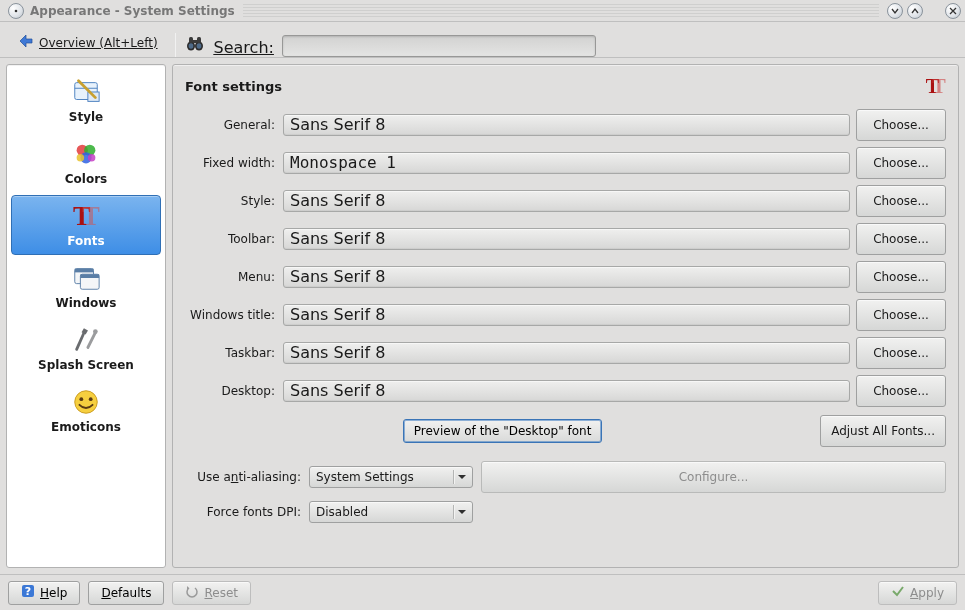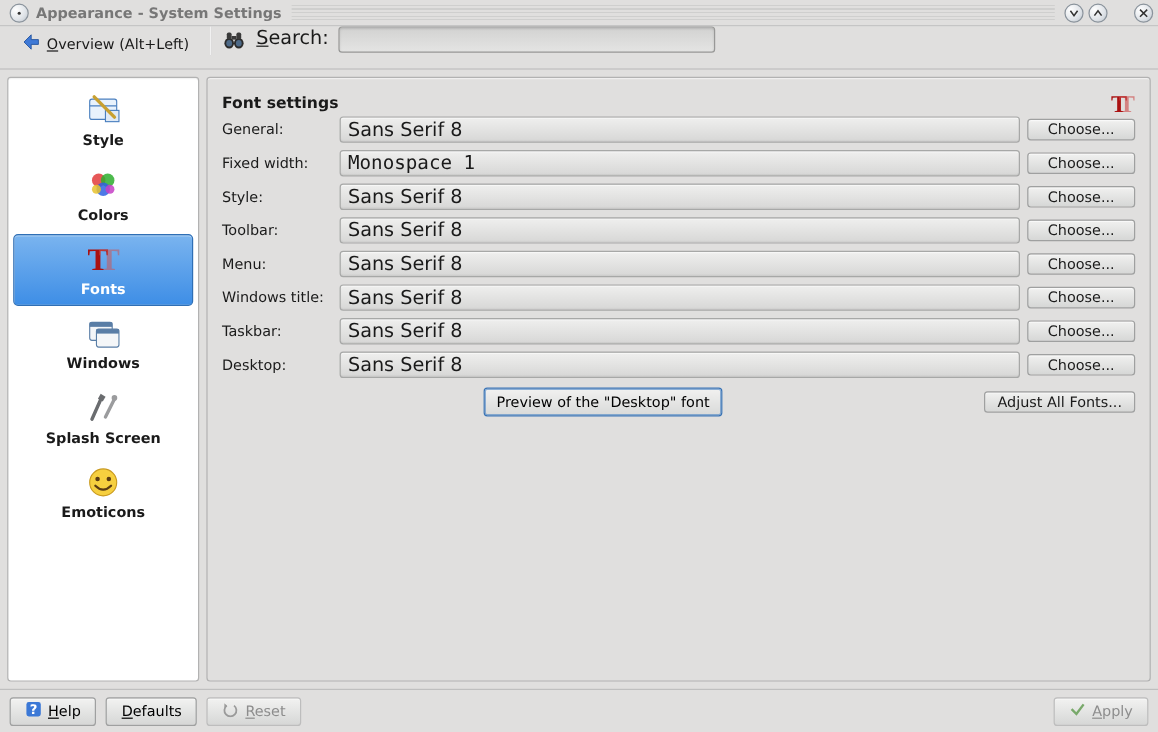--- a/index.html
+++ b/index.html
@@ -46,25 +46,26 @@
     flex: 1;
     height: 14px;
     margin: 0 4px;
     background: repeating-linear-gradient(to bottom, #cfcfce 0, #cfcfce 1px, #e0dfde 1px, #e0dfde 3px);
   }
 
   
   .toolbar {
     height: 36px;
     display: flex;
-    align-items: flex-start;
+    align-items: flex-end;
     padding: 0 8px;
     background: #e0dfde;
     border-bottom: 1px solid #bfbfbf;
     gap: 8px;
+    text-decoration: underline;
   }
   .tool-btn {
     display: flex;
     align-items: center;
     gap: 4px;
     padding: 3px 8px;
     border: 1px solid transparent;
     border-radius: 3px;
     cursor: default;
   }
@@ -147,45 +148,46 @@
     padding: 10px 12px 8px 12px;
     position: relative;
     display: flex;
     flex-direction: column;
     box-shadow: inset 0 1px 0 rgba(255,255,255,.5);
   }
   .panel-header {
     display: flex;
     align-items: center;
     justify-content: space-between;
+    margin-bottom: 12px;
   }
   .panel-title { font-weight: bold; font-size: 13px; }
   .panel-title-icon { width: 22px; height: 22px; }
   .panel-title-icon svg { width: 22px; height: 22px; }
 
   .font-rows { display: flex; flex-direction: column; gap: 6px; }
   .font-row {
     display: grid;
     grid-template-columns: 92px 1fr 90px;
     gap: 6px;
     align-items: center;
   }
-  .font-row .row-label { text-align: left; padding-right: 2px; }
+  .font-row .row-label { text-align: right; padding-right: 2px; }
   .font-value {
     height: 22px;
     line-height: 20px;
     padding: 0 6px;
     background: linear-gradient(#efefee,#d7d7d6);
     border: 1px solid #a7a8a7;
     border-radius: 3px;
     font-size: 16px;
     box-shadow: inset 0 1px 0 rgba(255,255,255,.5), inset 0 -1px 1px rgba(0,0,0,.05);
   }
   .k-btn {
-    height: 18px;
+    height: 32px;
     padding: 0 10px;
     background: linear-gradient(#f1f1f0,#d6d7d6);
     border: 1px solid #9fa0a0;
     border-radius: 3px;
     font-family: inherit;
     font-size: 12px;
     color: #1a1a1a;
     cursor: default;
     display: inline-flex;
     align-items: center;
@@ -466,20 +468,36 @@
         </div>
       </div>
 
     <div class="preview-row">
       <div class="preview-center">
         <button class="preview-btn">Preview of the "Desktop" font</button>
       </div>
       <button class="k-btn">Adjust All Fonts...</button>
     </div>
 
+    <div class="option-rows">
+      <div class="option-row">
+        <span class="row-label">Use a<span class="ul">n</span>ti-aliasing:</span>
+        <div class="k-select">
+          <span>System Settings</span>
+        </div>
+        <button class="k-btn disabled">Configure...</button>
+      </div>
+      <div class="option-row">
+        <span class="row-label">Force fonts DPI:</span>
+        <div class="k-select">
+          <span>Disabled</span>
+        </div>
+        <span></span>
+      </div>
+    </div>
   </div>
 </div>
 
 <div class="buttonbar">
   <button class="bb-btn">
     <span>
       <svg width="14" height="14" viewBox="0 0 14 14">
         <rect x="1" y="1" width="12" height="12" rx="2" fill="#3b78d6"></rect>
         <text x="7" y="11" font-size="11" font-weight="bold" fill="#fff" text-anchor="middle">?</text>
       </svg>

